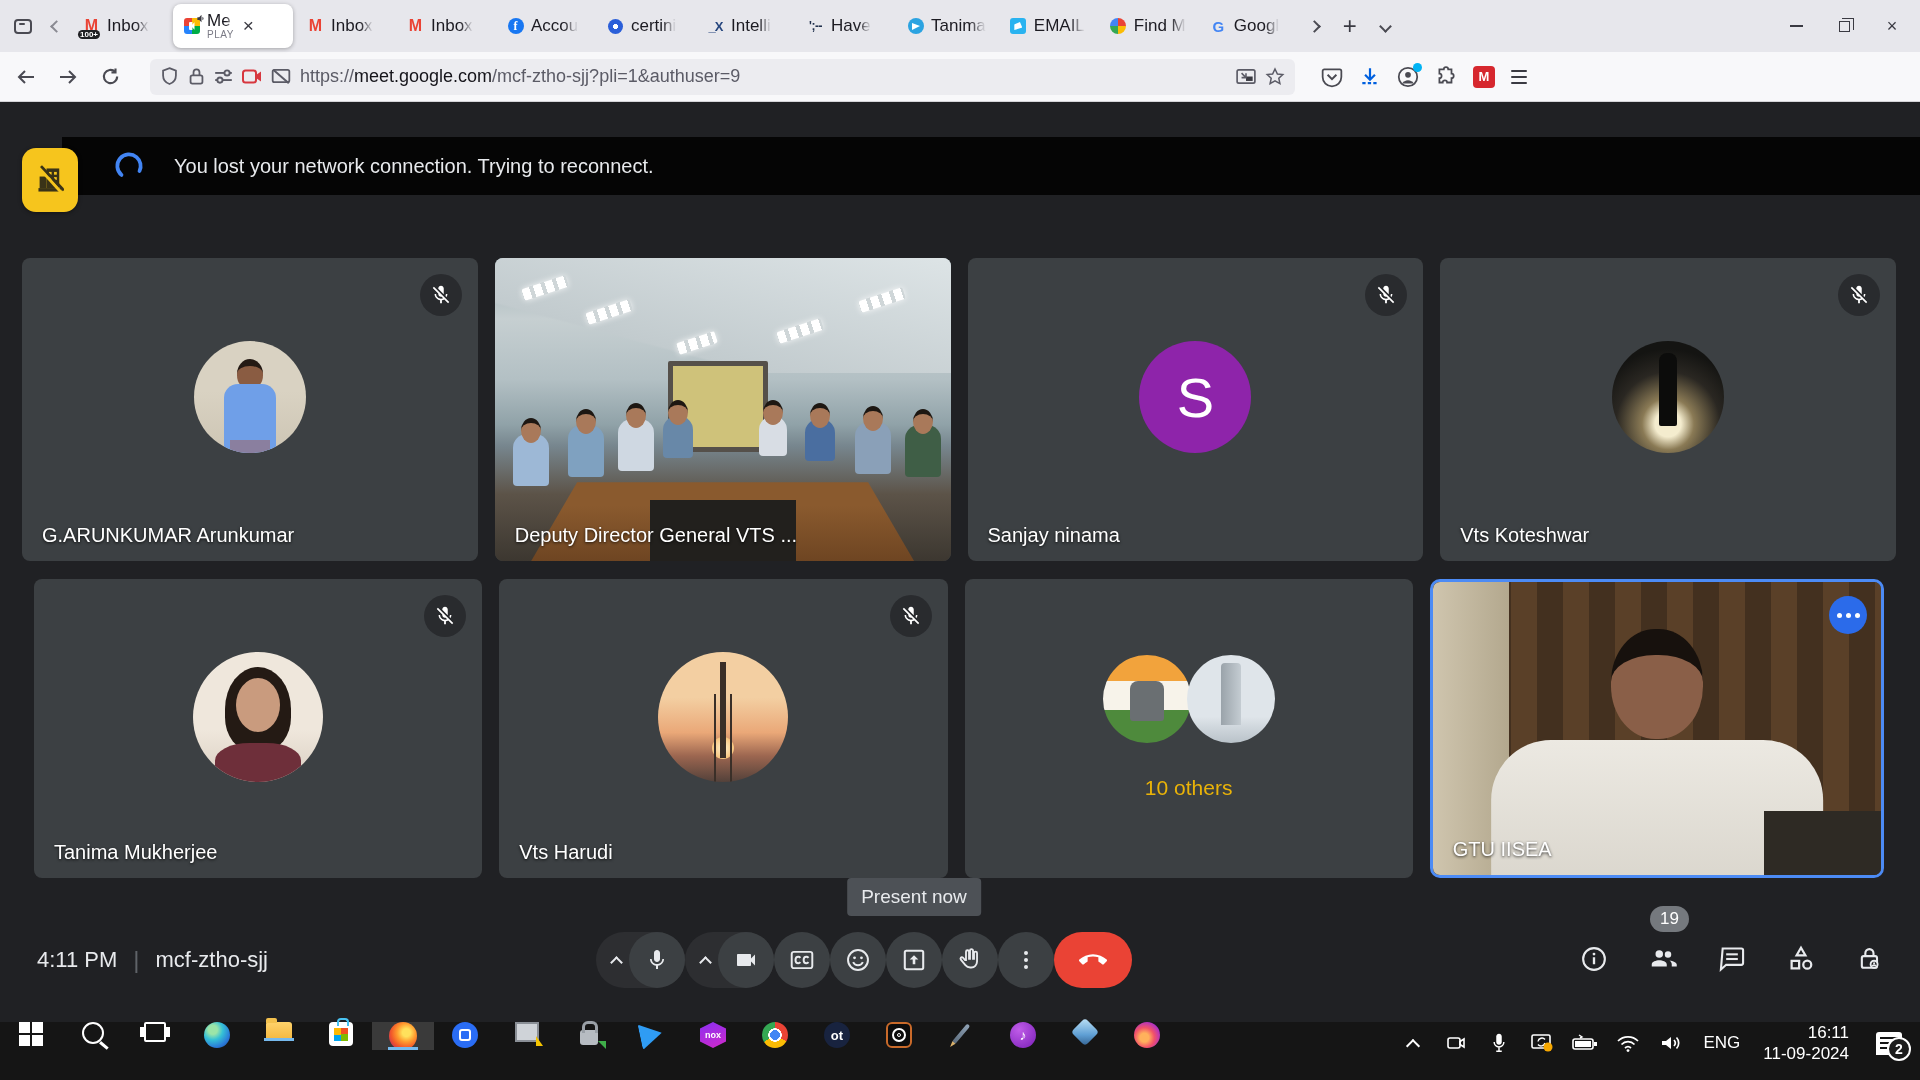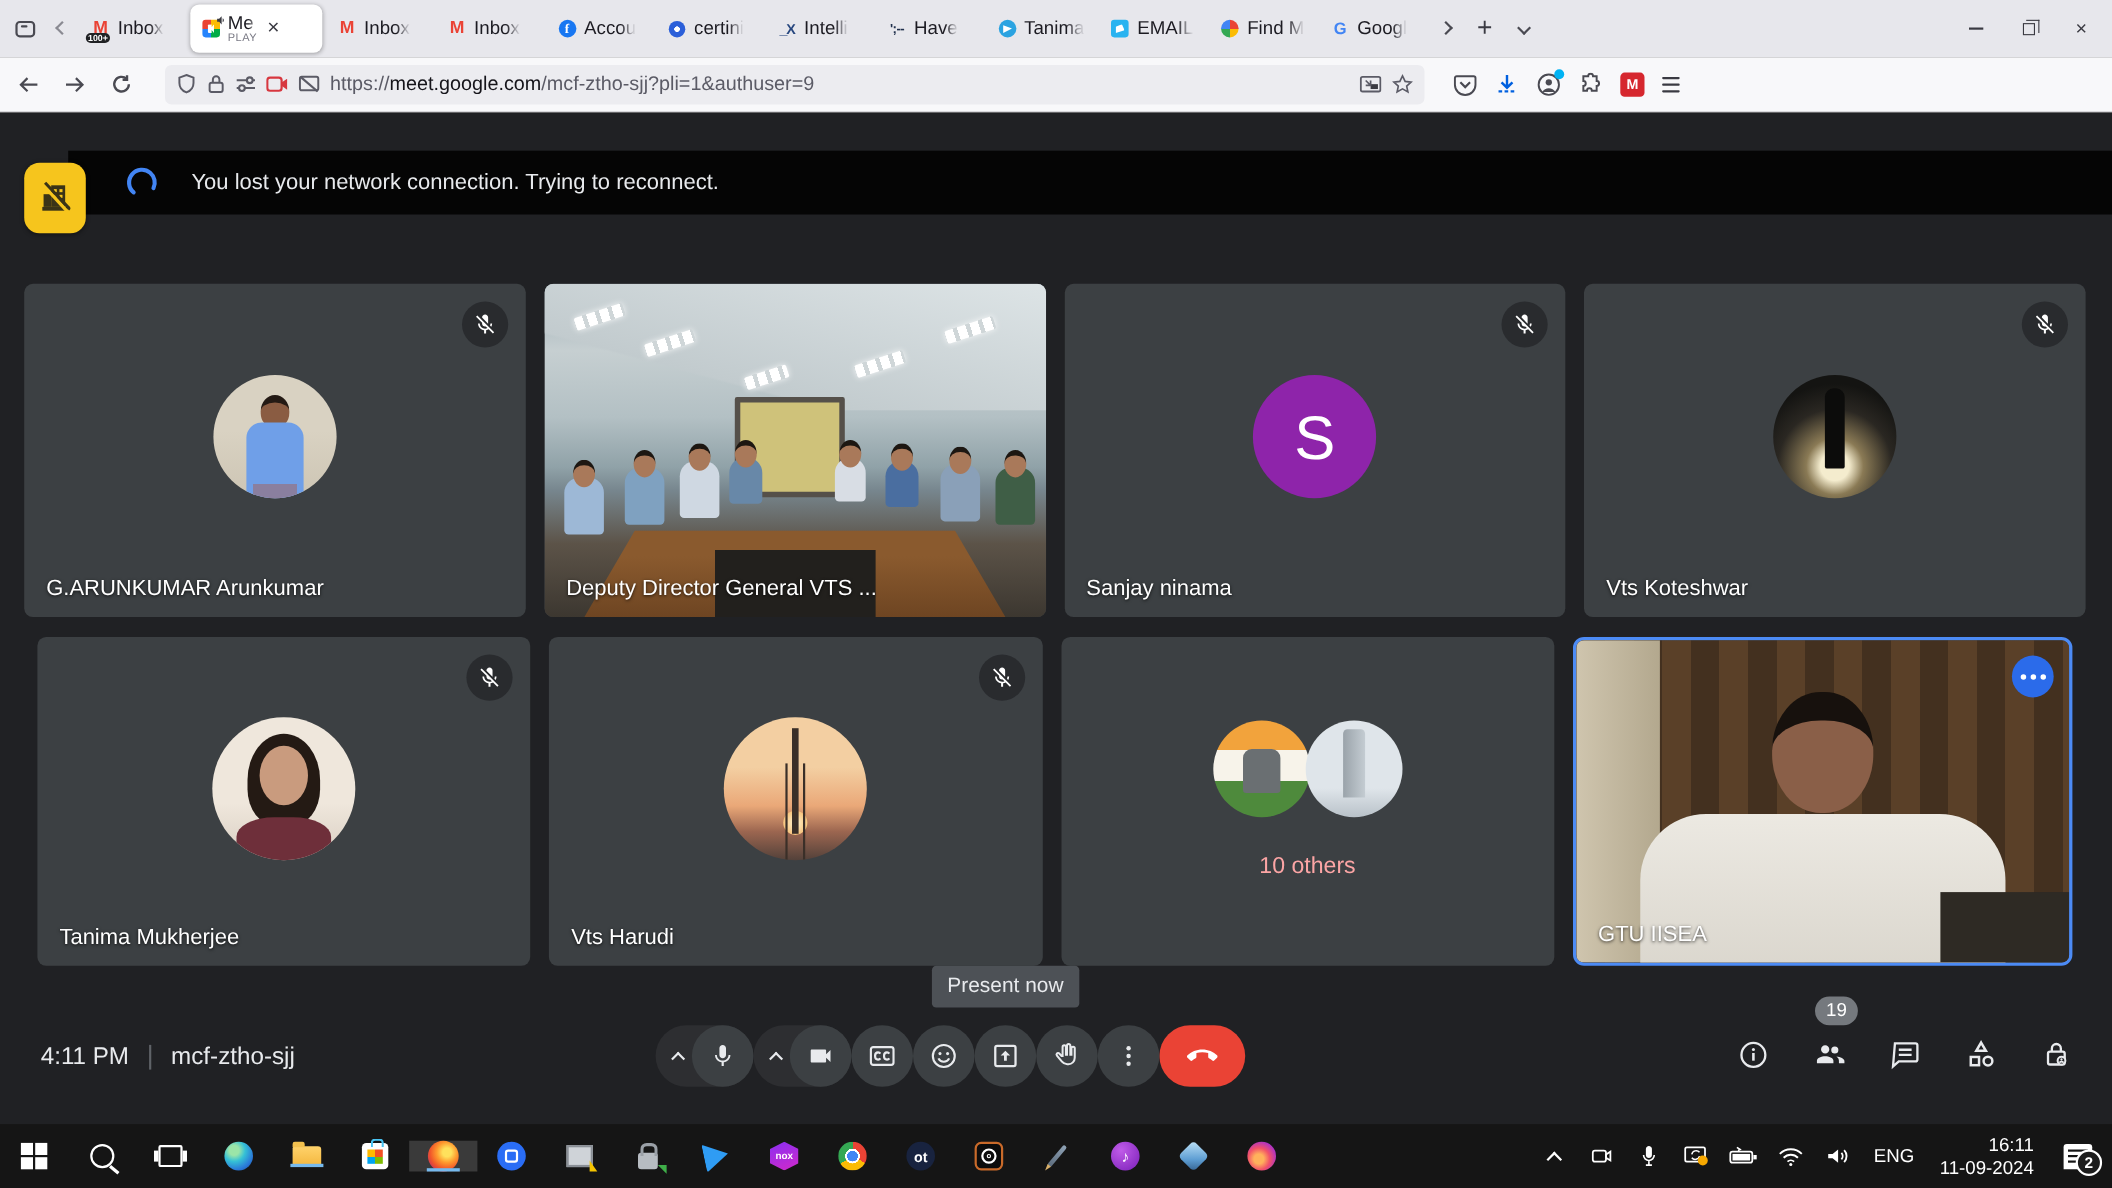--- a/index.html
+++ b/index.html
@@ -107,21 +107,21 @@
   .av-harudi{background:linear-gradient(180deg,#f3cfa2 0 35%,#eaa878 62%,#9c6650 80%,#53413a 100%)}
   .av-harudi .mast{position:absolute;left:50%;top:8%;transform:translateX(-50%);width:6px;height:74%;background:#3a2f28;
     box-shadow:-8px 30px 0 -2px #3a2f28,8px 30px 0 -2px #3a2f28}
   .av-harudi .sun{position:absolute;left:50%;top:66%;transform:translateX(-50%);width:22px;height:22px;border-radius:50%;background:radial-gradient(#fff3cf,#f4b05a)}
   .others-wrap{position:absolute;left:50%;top:40%;transform:translate(-50%,-50%);display:flex}
   .av-sm{width:88px;height:88px;border-radius:50%;overflow:hidden;position:relative}
   .av-emblem{background:linear-gradient(180deg,#f2a33c 0 30%,#f7f3ea 30% 62%,#4e8a3c 62%)}
   .av-emblem .lion{position:absolute;left:50%;top:30%;transform:translateX(-50%);width:34px;height:40px;background:#6a6f72;border-radius:8px 8px 3px 3px}
   .av-chimney{background:linear-gradient(180deg,#dfe5ea 0 70%,#b9c2c9 100%)}
   .av-chimney .st{position:absolute;left:50%;top:10%;transform:translateX(-50%);width:20px;height:70%;background:linear-gradient(90deg,#9aa3aa,#c4ccd2);border-radius:4px 4px 0 0}
-  .others-label{position:absolute;left:0;right:0;top:66%;text-align:center;color:#fca5a5;font-size:21px;font-weight:500}
+  .others-label{position:absolute;left:0;right:0;top:66%;text-align:center;color:#eab308;font-size:21px;font-weight:500}
 
   
   .scene-conf{position:absolute;inset:0;background:linear-gradient(180deg,#9aacb2 0%,#c6cfd1 20%,#b3c0c4 40%,#90a2a8 55%,#77868e 62%,#5c5348 78%,#3c3730 100%)}
   .ceil{position:absolute;left:0;top:0;right:0;height:38%;background:linear-gradient(195deg,#dde4e6 0%,#c2cbce 70%,transparent 71%)}
   .lt{position:absolute;width:46px;height:12px;background:repeating-linear-gradient(90deg,#fff 0 8px,#cfd6d8 8px 12px);transform:rotate(-18deg);border-radius:2px;box-shadow:0 0 6px rgba(255,255,255,.8)}
   .map{position:absolute;left:38%;top:34%;width:22%;height:30%;background:#cfc27a;border:5px solid #55504a;border-radius:2px}
   .table{position:absolute;left:8%;right:8%;bottom:0;height:26%;background:linear-gradient(180deg,#8a5a2e 0 30%,#6e4522 100%);clip-path:polygon(12% 0,88% 0,100% 100%,0 100%)}
   .table-pit{position:absolute;left:34%;right:34%;bottom:0;height:20%;background:#22201d}
   .person{position:absolute;width:36px;height:52px;border-radius:14px 14px 4px 4px}
   .person::before{content:"";position:absolute;left:50%;top:-16px;transform:translateX(-50%);width:20px;height:20px;border-radius:50%;background:#a9795a;border-top:5px solid #1d1712}
@@ -144,21 +144,21 @@
   .ctrl{width:56px;height:56px;border-radius:50%;background:#3c4043;display:flex;align-items:center;justify-content:center;position:relative}
   .endcall{width:78px;height:56px;border-radius:28px;background:#ea4335;display:flex;align-items:center;justify-content:center}
   .tooltip{position:absolute;bottom:72px;left:50%;transform:translateX(-50%);background:#4d5156;color:#e8eaed;
     font-size:19px;padding:8px 14px;border-radius:4px;white-space:nowrap}
   .righticons{position:absolute;right:36px;top:38px;display:flex;align-items:center;gap:40px}
   .ricon{position:relative;display:flex;align-items:center;justify-content:center}
   .cnt-badge{position:absolute;top:-38px;left:2px;background:#75797e;color:#fff;font-size:17px;
     padding:3px 10px;border-radius:14px;font-weight:500}
 
   
-  .taskbar{position:absolute;left:0;right:0;bottom:0;height:58px;background:#151515;display:flex;align-items:center}
+  .taskbar{position:absolute;left:0;right:0;bottom:0;height:58px;background:#151515;display:flex;align-items:flex-start}
   .tslot{width:62px;display:flex;align-items:center;justify-content:center;position:relative}
   .tslot.running::after{content:"";position:absolute;left:16px;right:16px;bottom:0;height:3px;background:#76b9ed}
   .tslot.activeapp{background:#3a3a3a}
   .tray{margin-left:auto;display:flex;align-items:center;gap:9px;padding-right:8px}
   .trayicon{width:34px;height:40px;display:flex;align-items:center;justify-content:center;position:relative}
   .lang{color:#fff;font-size:17px;padding:0 6px}
   .clock{color:#fff;font-size:17px;text-align:right;line-height:1.25;padding:0 8px;white-space:nowrap}
   .notif{position:relative;width:46px;height:40px;display:flex;align-items:center;justify-content:center}
   .notif .pane{width:26px;height:23px;background:#fff;border-radius:3px 3px 3px 0;position:relative}
   .notif .pane::before{content:"";position:absolute;left:4px;top:5px;width:18px;height:2px;background:#151515;box-shadow:0 5px 0 #151515,0 10px 0 #151515}

